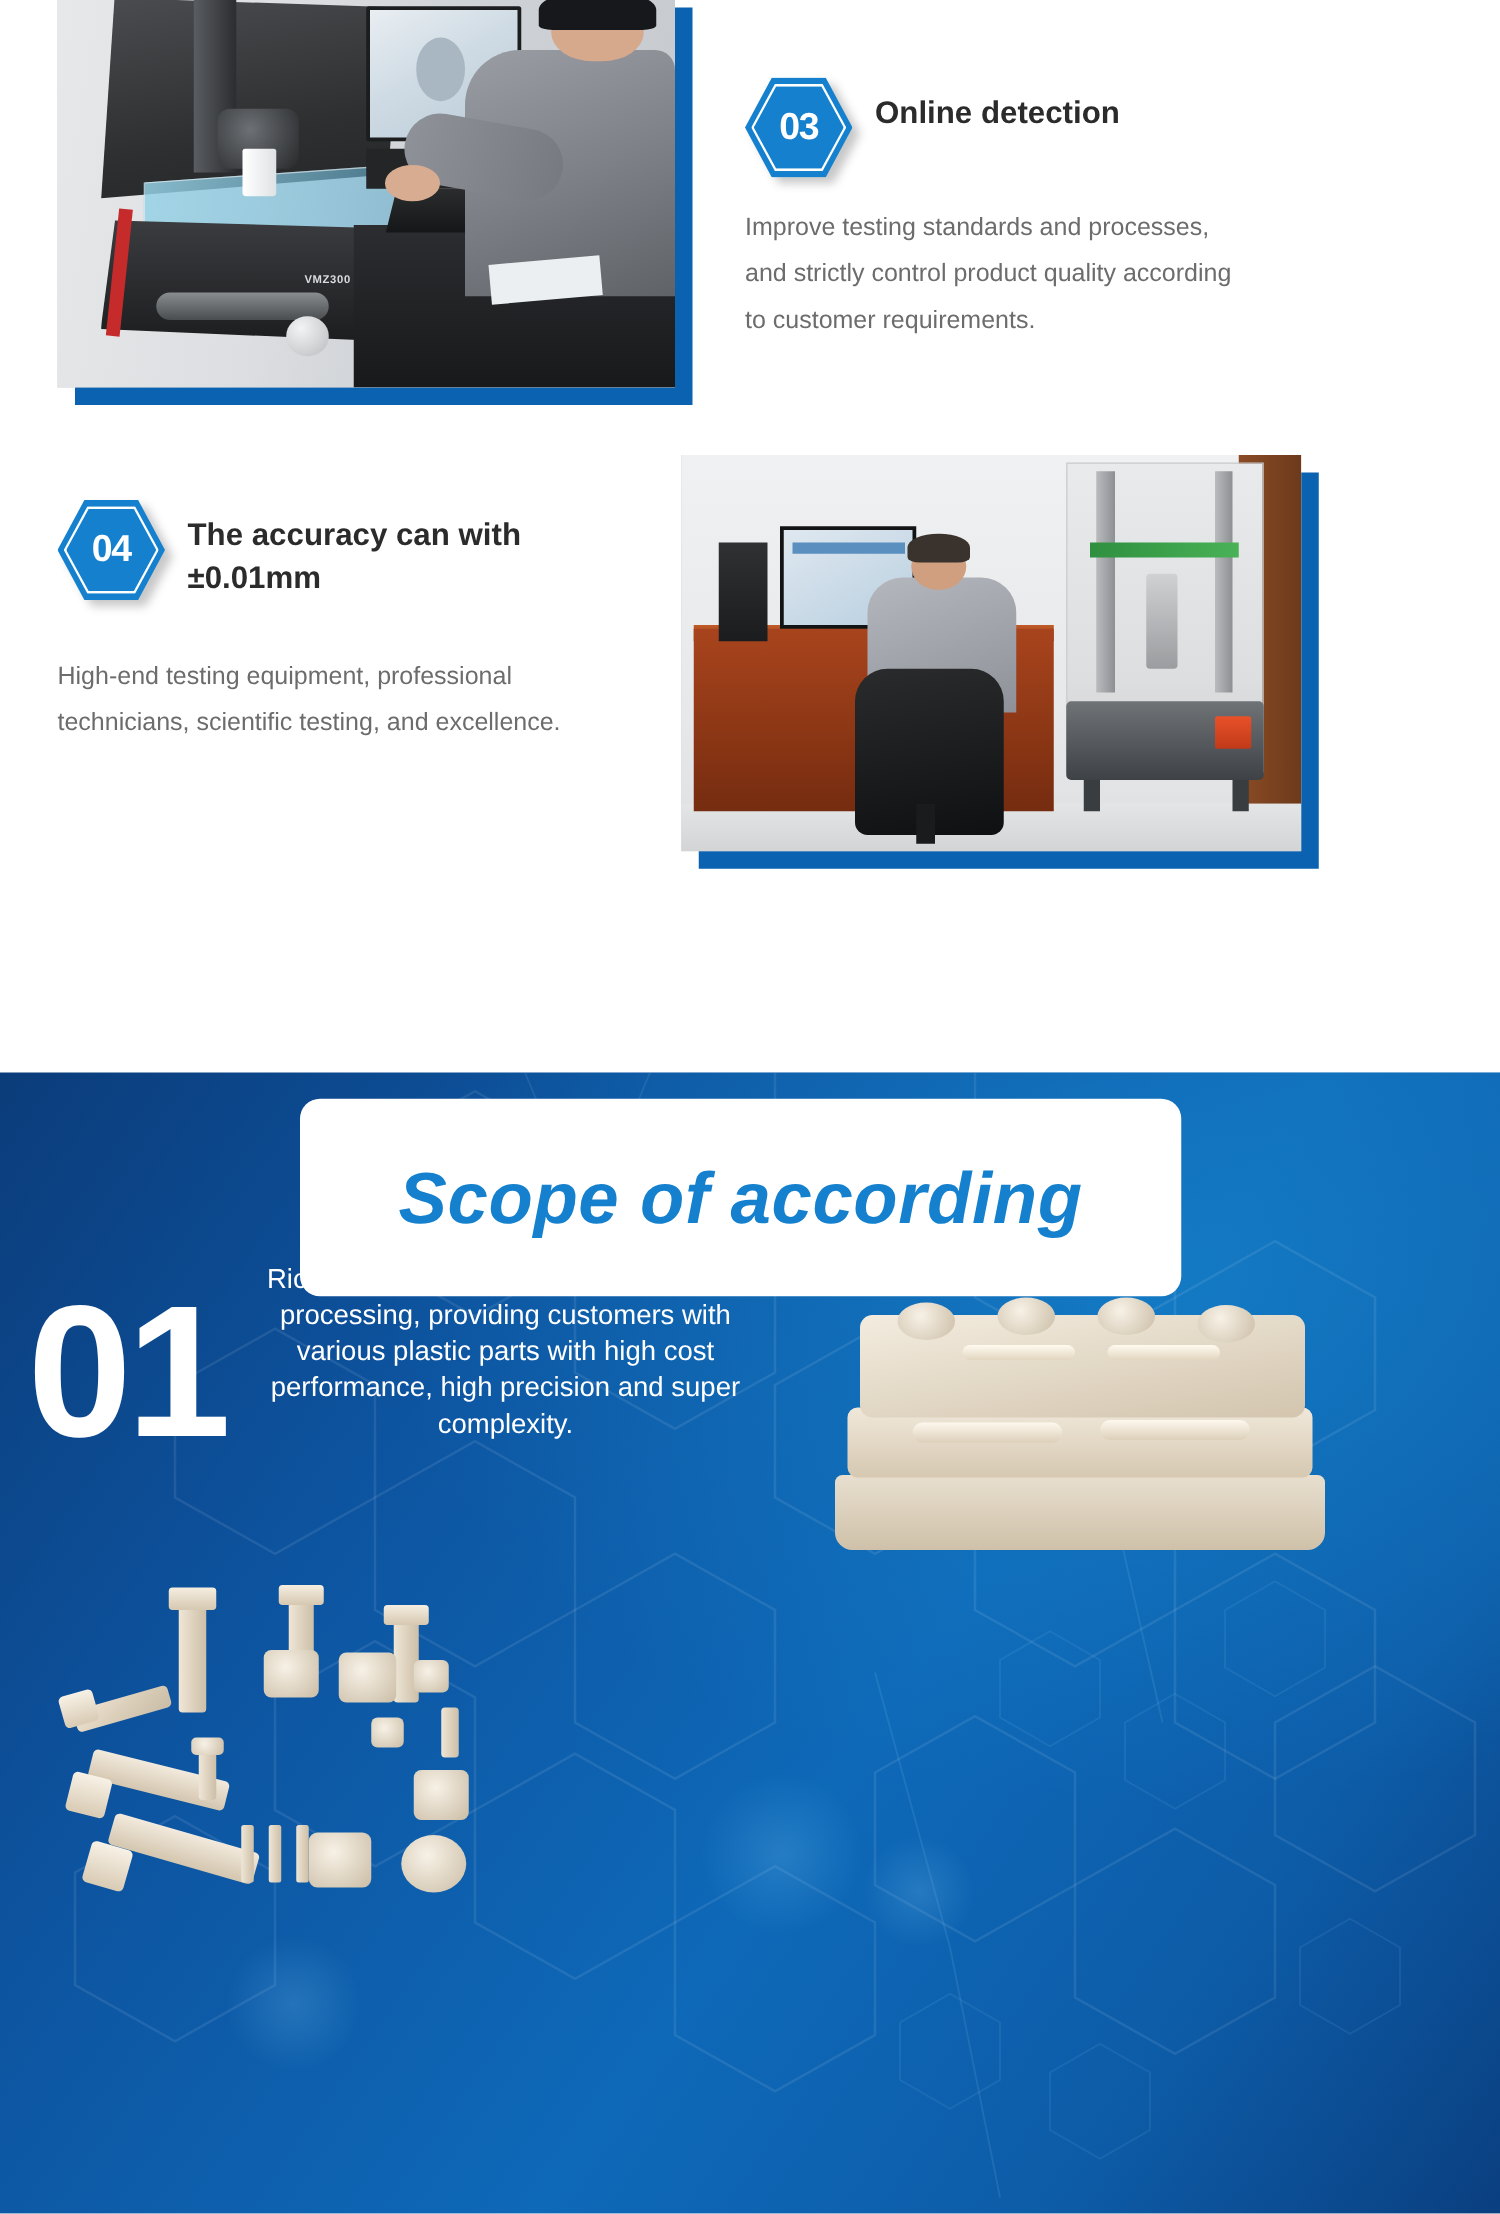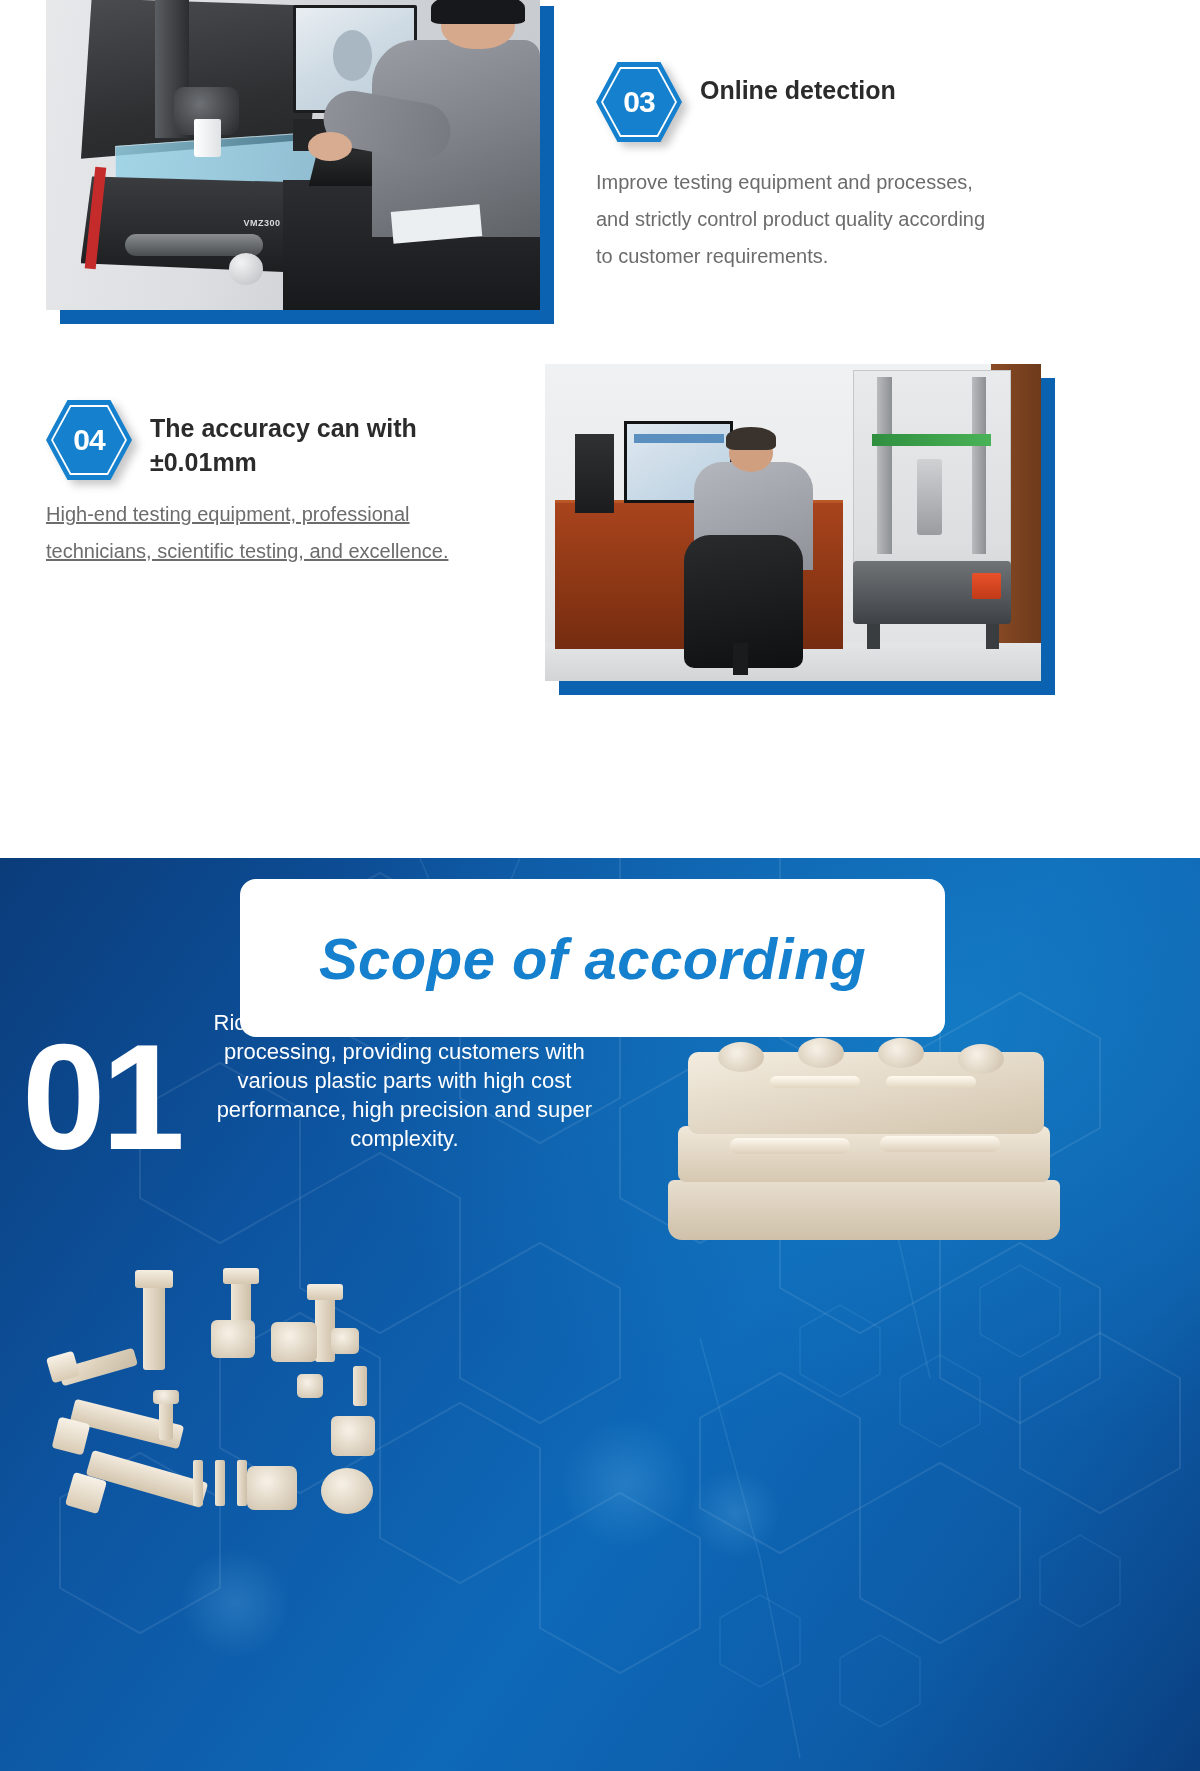--- a/index.html
+++ b/index.html
@@ -196,21 +196,21 @@
   .feature-body {
     color: #6c6c6c;
     font: 400 20px/1.85 "Liberation Sans", sans-serif;
   }
 
   #feature-03 { left: 596px; top: 62px; width: 430px; }
   #feature-03 .feature-body { margin-top: 22px; width: 395px; }
 
   #feature-04 { left: 46px; top: 400px; width: 490px; }
   #feature-04 .feature-title { max-width: 330px; }
-  #feature-04 .feature-body { margin-top: 16px; width: 430px; text-decoration: underline; }
+  #feature-04 .feature-body { margin-top: 43px; width: 430px; }
 
   
   .scope {
     position: absolute;
     left: 0; top: 858px;
     width: 1200px; height: 913px;
     overflow: hidden;
     background:
       radial-gradient(ellipse 900px 600px at 78% 18%, rgba(25,135,205,.55), rgba(25,135,205,0) 70%),
       linear-gradient(125deg, #0b3c7a 0%, #0d54a0 28%, #0e69b8 58%, #0d5ca8 80%, #0a3f80 100%);
@@ -309,21 +309,21 @@
       <div class="feature-head">
         <div class="hex-badge">
           <div class="hex-outer"></div>
           <div class="hex-ring">
             <div class="hex-ring-in"></div>
           </div>
           <div class="hex-num">03</div>
         </div>
         <div class="feature-title">Online detection</div>
       </div>
-      <div class="feature-body">Improve testing equipment and processes, and strictly control product quality according to customer requirements.</div>
+      <div class="feature-body">Improve testing standards and processes, and strictly control product quality according to customer requirements.</div>
     </div>
 
     <div class="feature" id="feature-04">
       <div class="feature-head">
         <div class="hex-badge">
           <div class="hex-outer"></div>
           <div class="hex-ring">
             <div class="hex-ring-in"></div>
           </div>
           <div class="hex-num">04</div>

